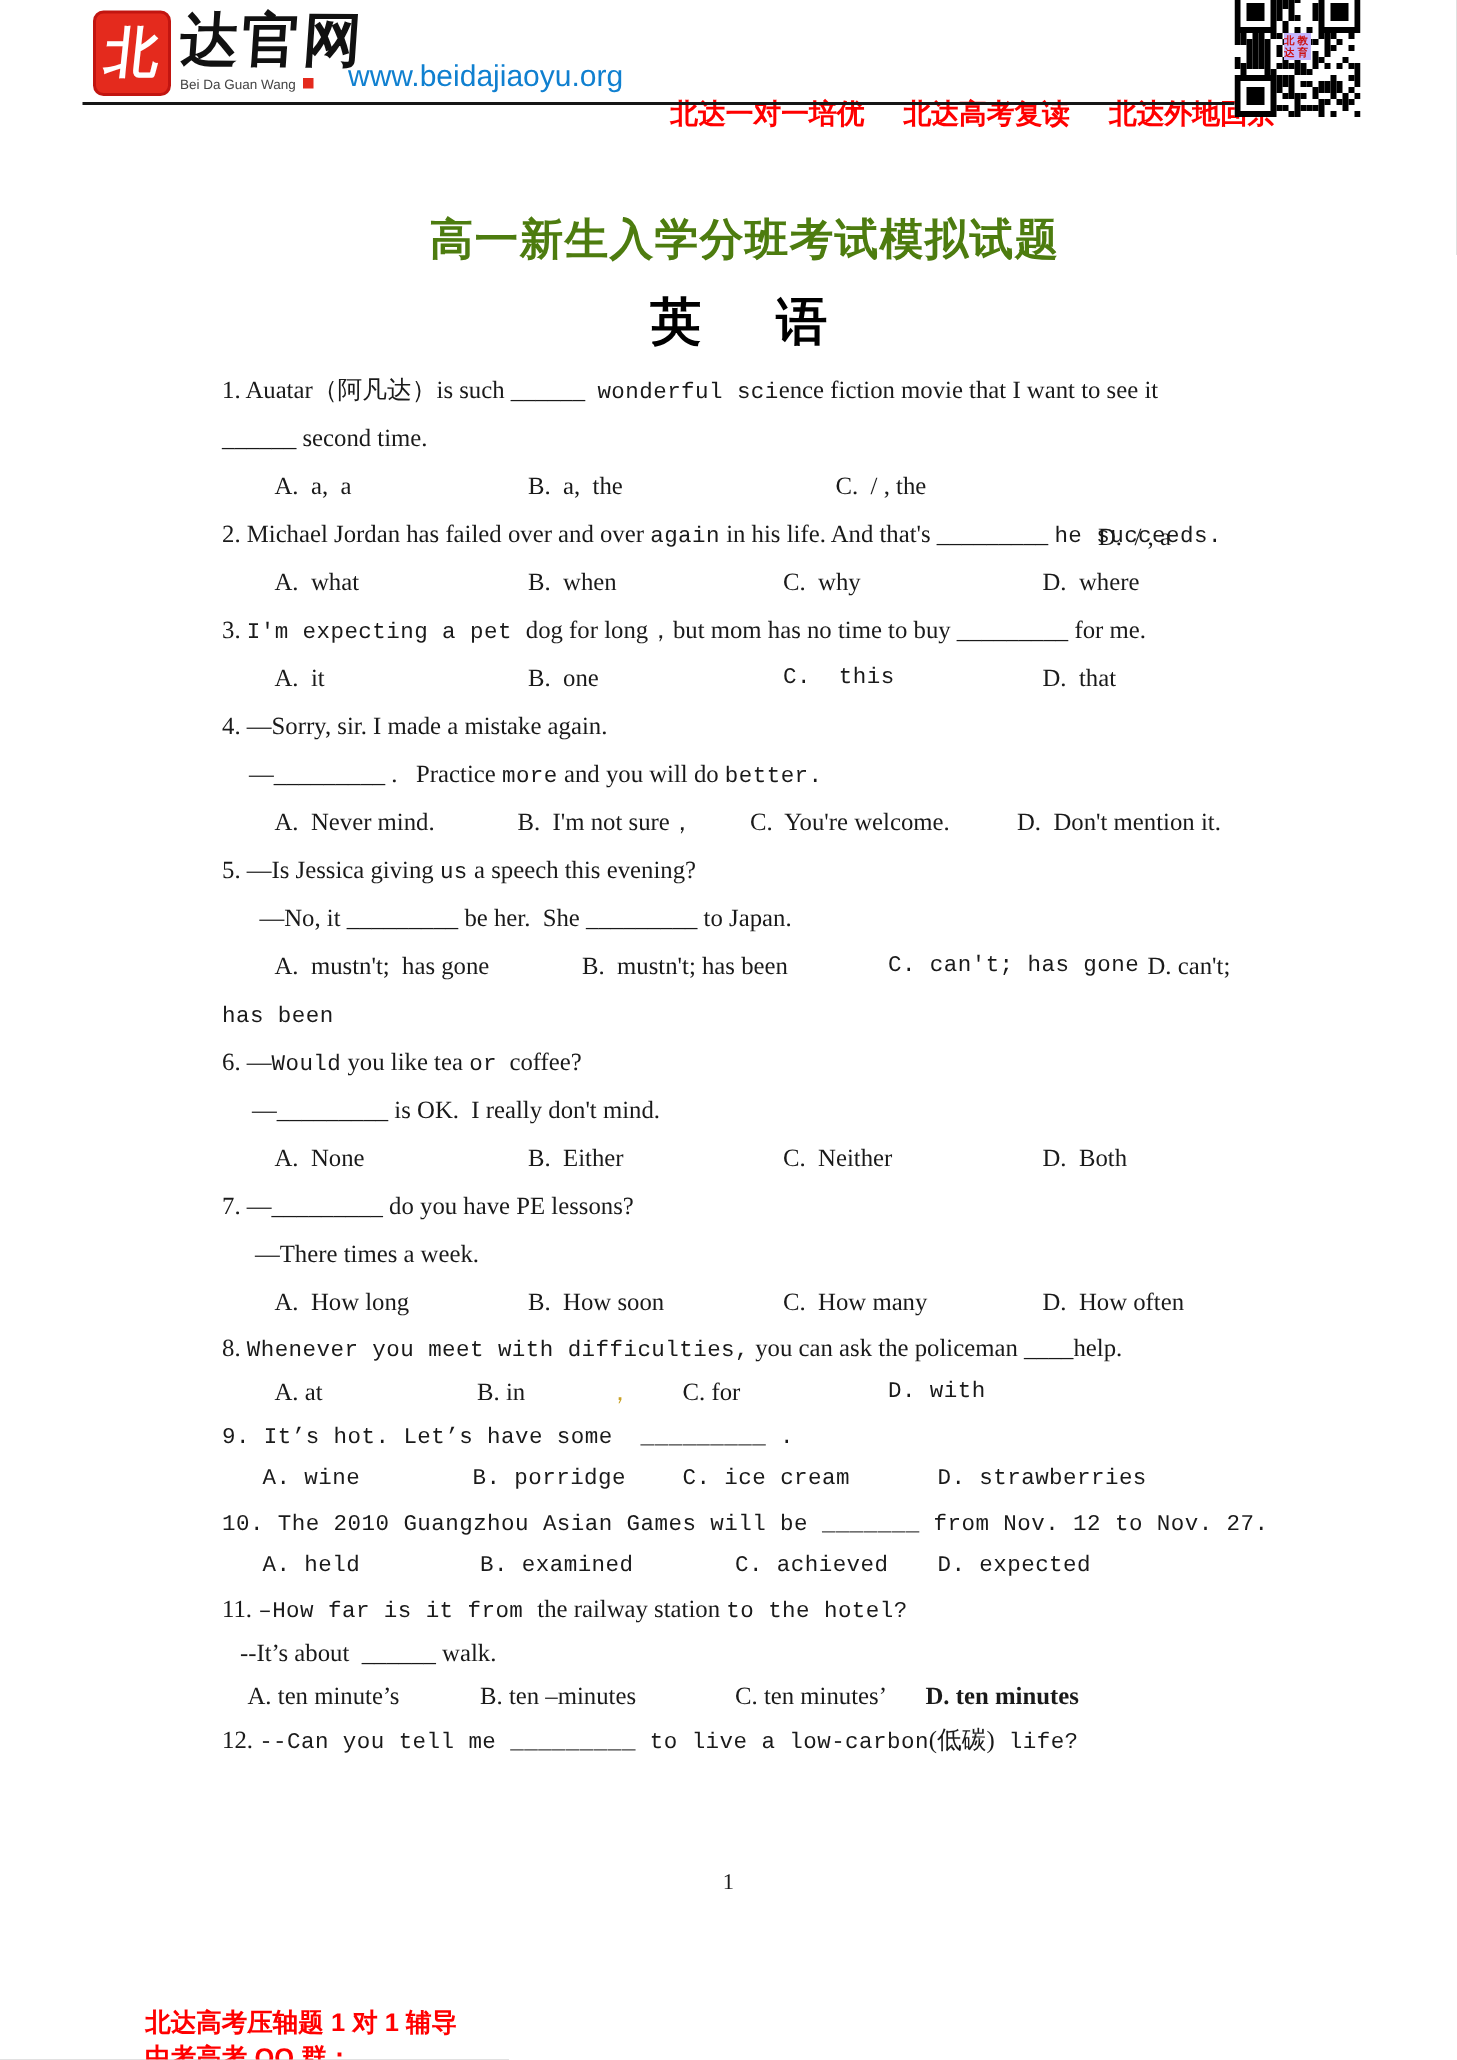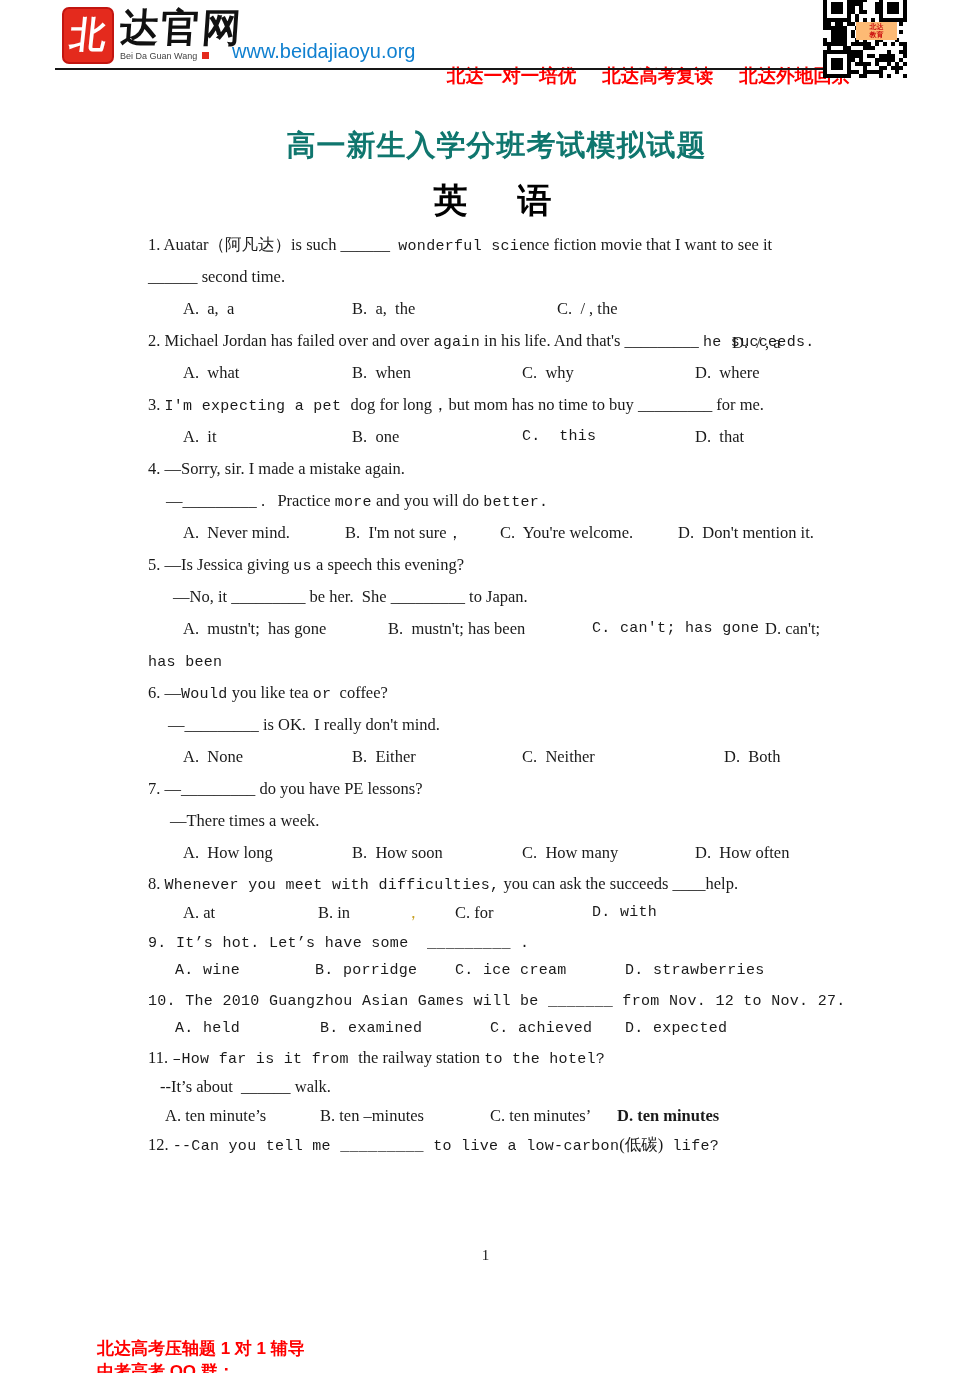--- a/index.html
+++ b/index.html
@@ -22,27 +22,27 @@
                  font-family:"Liberation Serif", serif; transform:skewX(-4deg); }
   .logo-sub { font-size:9px; color:#444; font-family:"Liberation Sans", sans-serif; margin-top:2px; }
   .red-sq { display:inline-block; width:7px; height:7px; background:#e42a1d; margin-left:5px; }
   .url { position:absolute; left:232px; top:40px; font-family:"Liberation Sans", sans-serif;
          font-size:20px; color:#1080d0; text-decoration:none; }
   .slogans { position:absolute; left:416px; top:41px; font-family:"Liberation Sans", sans-serif;
              font-size:18.5px; font-weight:bold; color:#ff0000; white-space:pre; }
   .slogans span { margin-right:26px; }
   
   .qr { position:absolute; top:-6px; right:64px; width:84px; height:84px; }
-  .qr-label { position:absolute; left:33px; top:28px; width:41px; height:18px; background:#fdba74;
-              display:flex; flex-direction:column; align-items:center; justify-content:center; }
+  .qr-label { position:absolute; left:33px; top:28px; width:18px; height:18px; background:#c4b5fd;
+              display:flex; align-items:center; justify-content:center; }
   .qr-label span { font-size:7px; line-height:8px; color:#cc1111; font-weight:bold; }
   
   .content { position:absolute; top:76px; left:148px; width:697px; }
-  h1 { margin-top:48px; text-align:center; font-size:29px; line-height:42px; font-weight:bold;
-       letter-spacing:1px; font-family:"Liberation Sans", sans-serif; color:#0f766e; }
+  h1 { margin-top:63px; text-align:center; font-size:29px; line-height:42px; font-weight:bold;
+       letter-spacing:1px; font-family:"Liberation Sans", sans-serif; color:#4d7c0f; }
   h2 { margin-top:8px; text-align:center; font-size:34px; line-height:52px; font-weight:bold;
        letter-spacing:8px; font-family:"Liberation Sans", sans-serif; color:#000; }
   .intro { margin-top:28px; font-size:17px; line-height:26px; white-space:pre-wrap; }
   #questions { margin-top:3px; }
   .ln { position:relative; height:32px; line-height:32px; font-size:16.5px; white-space:pre; }
   .blk-b .ln { height:29px; line-height:29px; }
   .opts span { position:absolute; top:0; }
   .s { font-family:"Liberation Serif", serif; }
   .i { font-family:"Liberation Serif", serif; }
   .m { font-family:"Liberation Mono", monospace; font-size:15px; letter-spacing:0.3px; }
@@ -262,29 +262,29 @@
         </div>
         <div class="question blk-a">
           <div class="ln"><span class="s">5. —Is Jessica giving </span><span class="m">us</span><span class="s"> a speech this evening?</span></div>
           <div class="ln" style="padding-left: 25px;"><span class="s">—No, it _________ be her.  She _________ to Japan.</span></div>
           <div class="ln opts"><span class="s" style="left: 35px;">A.  mustn't;  has gone</span><span class="s" style="left: 240px;">B.  mustn't; has been</span><span class="m" style="left: 444px;">C. can't; has gone</span><span class="s" style="left: 617px;">D. can't;</span></div>
           <div class="ln"><span class="m">has been</span></div>
         </div>
         <div class="question blk-a">
           <div class="ln"><span class="s">6. —</span><span class="m">Would</span><span class="s"> you like tea </span><span class="m">or</span><span class="s">  coffee?</span></div>
           <div class="ln" style="padding-left: 20px;"><span class="s">—_________ is OK.  I really don't mind.</span></div>
-          <div class="ln opts"><span class="s" style="left: 35px;">A.  None</span><span class="s" style="left: 204px;">B.  Either</span><span class="s" style="left: 374px;">C.  Neither</span><span class="s" style="left: 547px; margin-left: 29px;">D.  Both</span></div>
+          <div class="ln opts"><span class="s" style="left: 35px;">A.  None</span><span class="s" style="left: 204px;">B.  Either</span><span class="s" style="left: 374px;">C.  Neither</span><span class="s" style="left: 547px;">D.  Both</span></div>
         </div>
         <div class="question blk-a">
           <div class="ln"><span class="s">7. —_________ do you have PE lessons?</span></div>
           <div class="ln" style="padding-left: 22px;"><span class="s">—There times a week.</span></div>
           <div class="ln opts"><span class="s" style="left: 35px;">A.  How long</span><span class="s" style="left: 204px;">B.  How soon</span><span class="s" style="left: 374px;">C.  How many</span><span class="s" style="left: 547px;">D.  How often</span></div>
         </div>
         <div class="question blk-b">
-          <div class="ln"><span class="s">8. </span><span class="m">Whenever you meet with difficulties,</span><span class="s"> you can ask the succeeds ____help.</span></div>
+          <div class="ln"><span class="s">8. </span><span class="m">Whenever you meet with difficulties,</span><span class="s"> you can ask the policeman ____help.</span></div>
           <div class="ln opts"><span class="s" style="left: 35px;">A. at</span><span class="s" style="left: 170px;">B. in</span><span class="y" style="left: 257px;">，</span><span class="s" style="left: 307px;">C. for</span><span class="m" style="left: 444px;">D. with</span></div>
         </div>
         <div class="question blk-b">
           <div class="ln"><span class="m">9. It’s hot. Let’s have some  _________ .</span></div>
           <div class="ln opts"><span class="m" style="left: 27px;">A. wine</span><span class="m" style="left: 167px;">B. porridge</span><span class="m" style="left: 307px;">C. ice cream</span><span class="m" style="left: 477px;">D. strawberries</span></div>
         </div>
         <div class="question blk-b">
           <div class="ln"><span class="m">10. The 2010 Guangzhou Asian Games will be _______ from Nov. 12 to Nov. 27.</span></div>
           <div class="ln opts"><span class="m" style="left: 27px;">A. held</span><span class="m" style="left: 172px;">B. examined</span><span class="m" style="left: 342px;">C. achieved</span><span class="m" style="left: 477px;">D. expected</span></div>
         </div>

